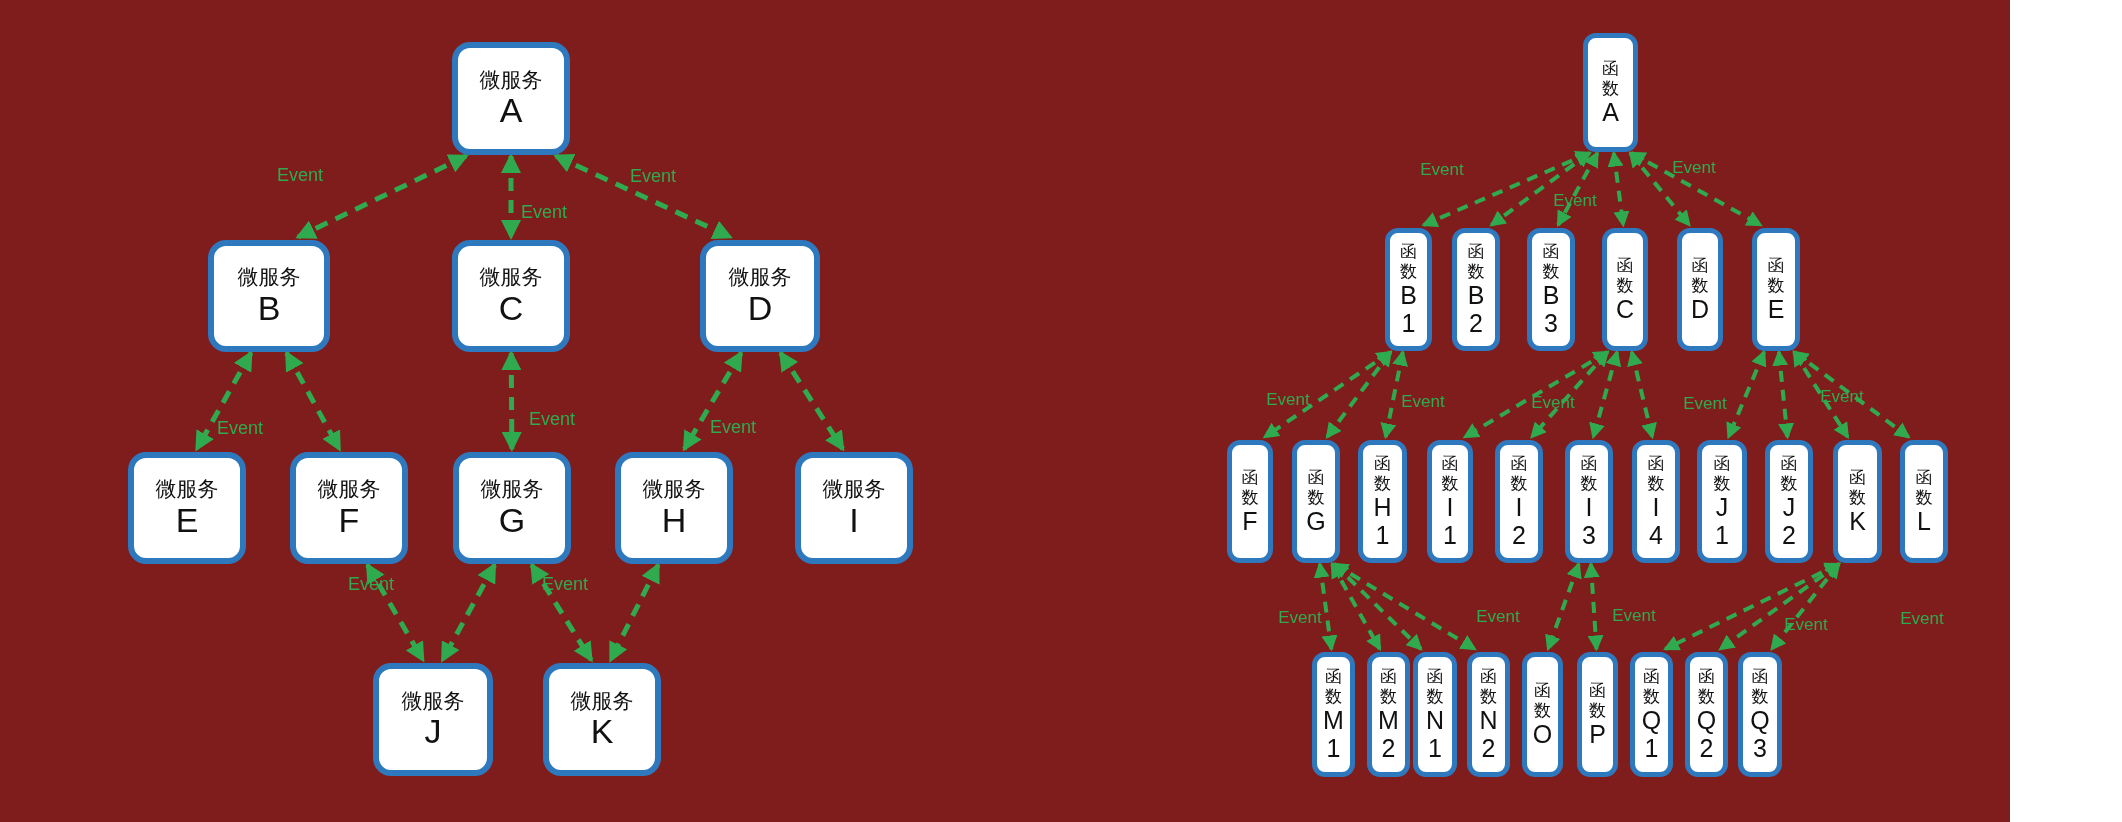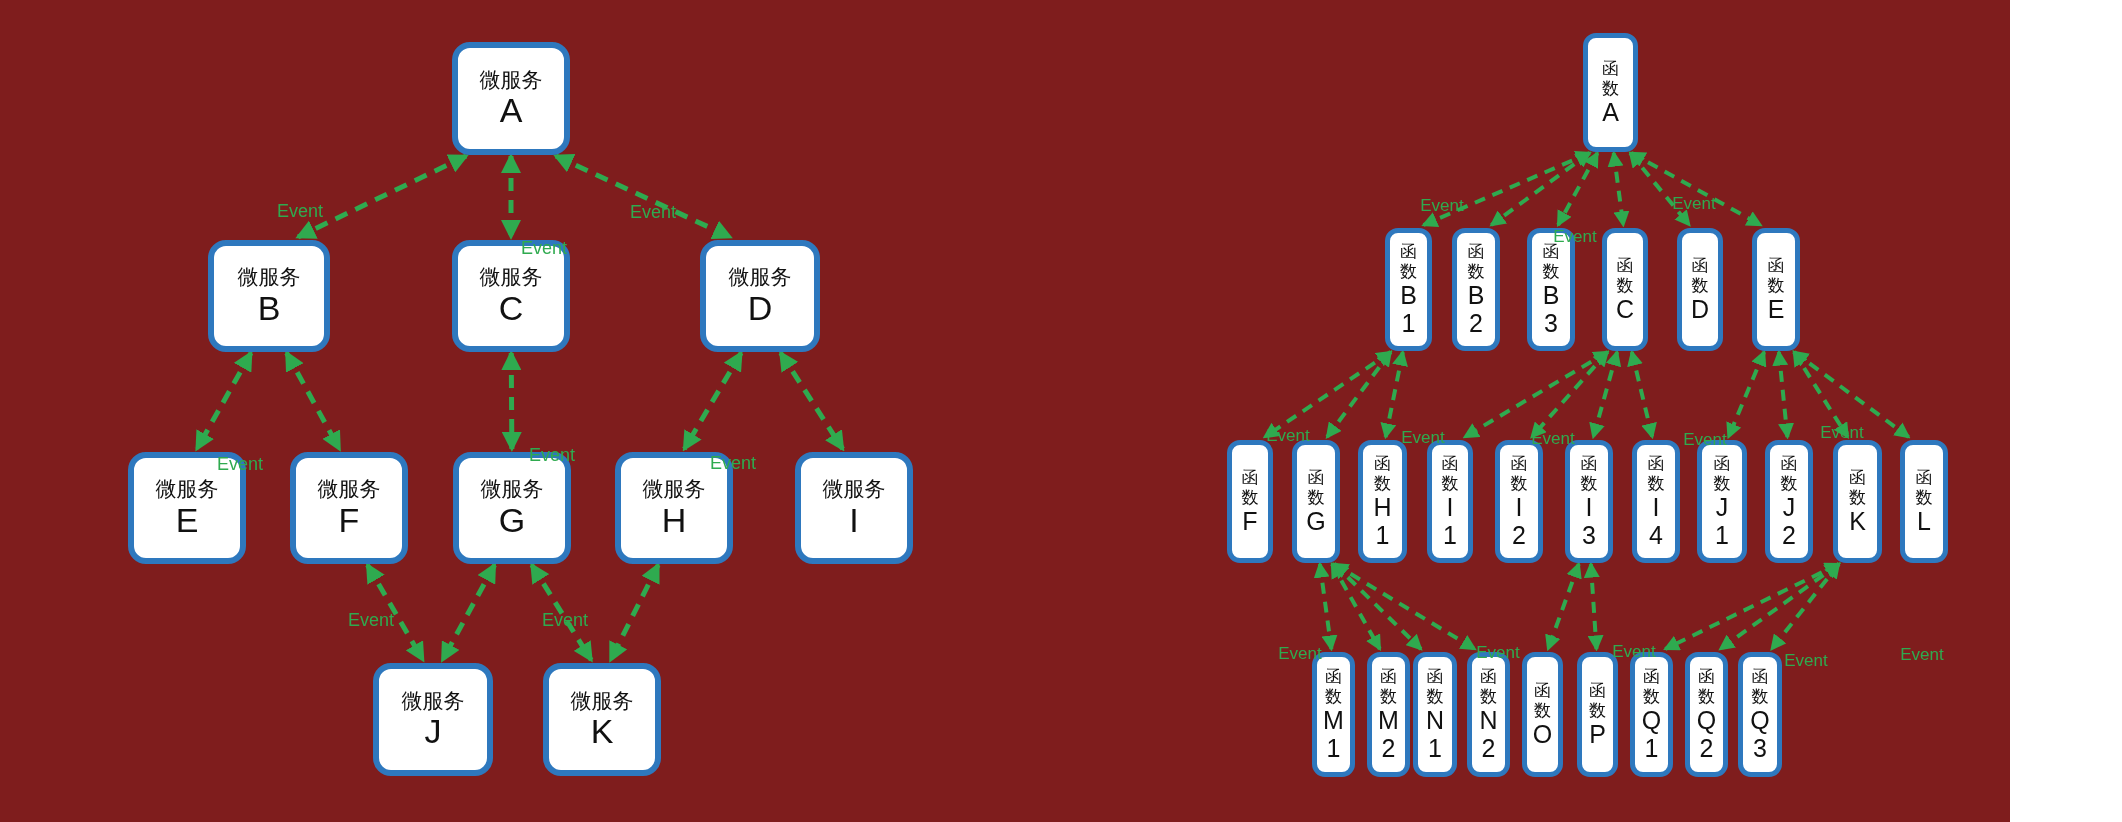--- a/index.html
+++ b/index.html
@@ -15,21 +15,21 @@
   }
   .node.h{border:6px solid; border-radius:18px;}
   .node.v{border:5px solid; border-radius:13px;}
   .node .line{display:block;line-height:1.12;font-weight:400;}
   .node.h .line.cjk{font-size:21px;}
   .node.h .line.latin{font-size:34px;}
   .node.v .line.cjk{font-size:17px;}
   .node.v .line.latin{font-size:25px;}
   .evlabel{
     position:absolute;transform:translate(-50%,-50%);
-    font-size:18px;white-space:nowrap;margin-top:36px;
+    font-size:18px;white-space:nowrap;
   }
   .evlabel.small{font-size:17px;}
   .edge{fill:none;}
   .edge.microservices{stroke-width:5;stroke-dasharray:13 9;}
   .edge.functions{stroke-width:4;stroke-dasharray:11 8;}
 </style>
 </head>
 <body>
 
 <div id="stage">

